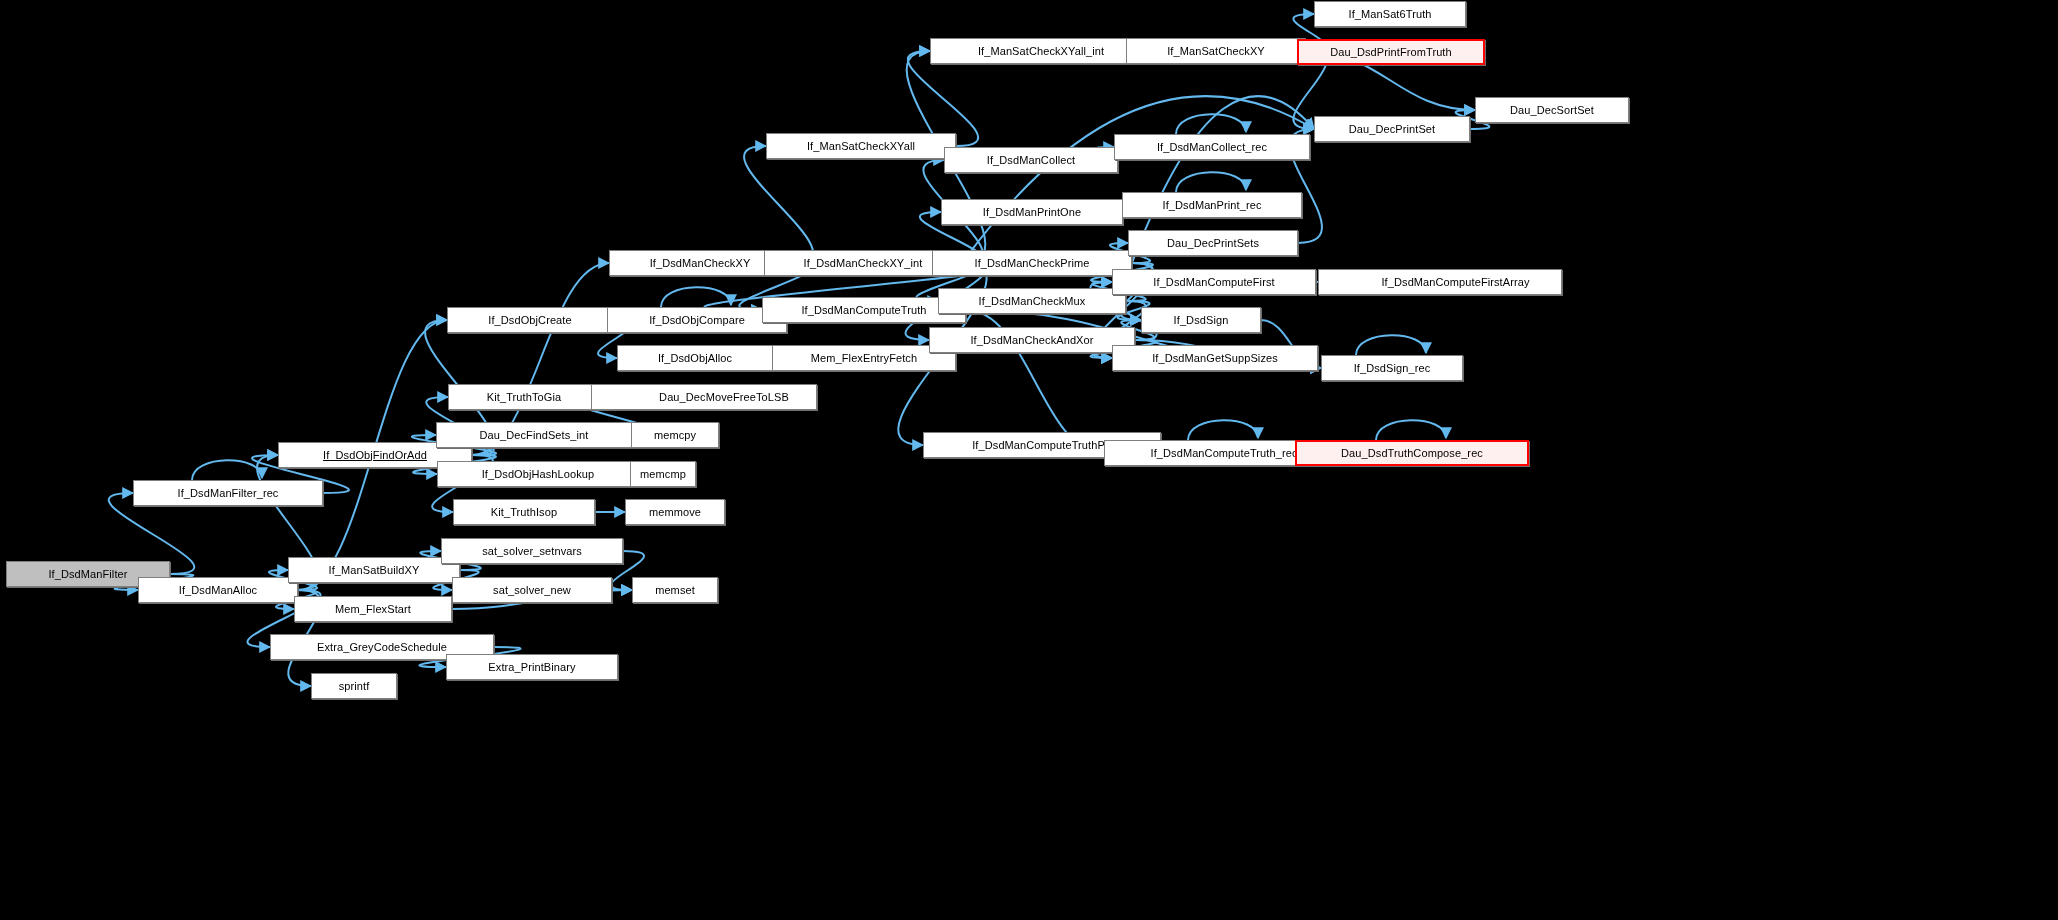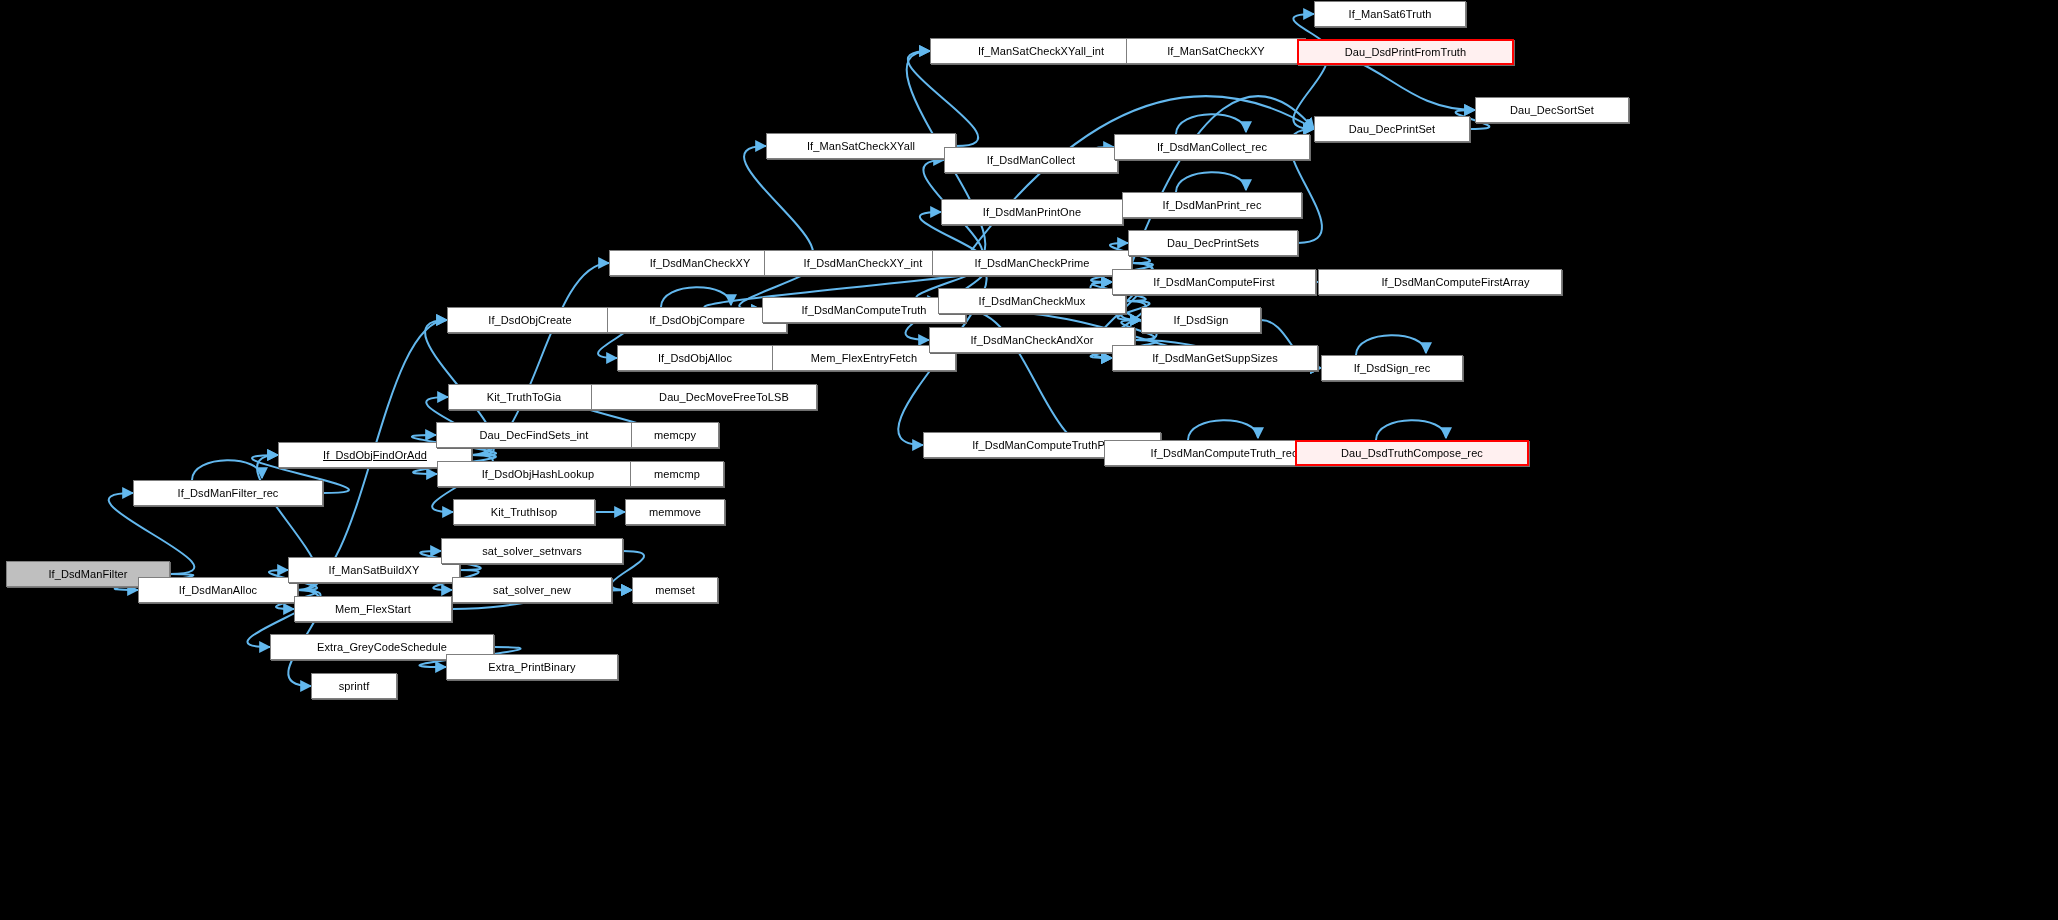--- a/index.html
+++ b/index.html
@@ -151,21 +151,21 @@
       <div class="node" style="left: 437px; top: 461px; width: 202px;">If_DsdObjHashLookup</div>
       <div class="node" style="left: 453px; top: 499px; width: 142px;">Kit_TruthIsop</div>
       <div class="node" style="left: 441px; top: 538px; width: 182px;">sat_solver_setnvars</div>
       <div class="node" style="left: 452px; top: 577px; width: 160px;">sat_solver_new</div>
       <div class="node" style="left: 446px; top: 654px; width: 172px;">Extra_PrintBinary</div>
       <div class="node" style="left: 609px; top: 250px; width: 182px;">If_DsdManCheckXY</div>
       <div class="node" style="left: 607px; top: 307px; width: 180px;">If_DsdObjCompare</div>
       <div class="node" style="left: 617px; top: 345px; width: 156px;">If_DsdObjAlloc</div>
       <div class="node" style="left: 591px; top: 384px; width: 226px; padding-left: 40px;">Dau_DecMoveFreeToLSB</div>
       <div class="node" style="left: 631px; top: 422px; width: 88px;">memcpy</div>
-      <div class="node" style="left: 630px; top: 461px; width: 94px;">memcmp</div>
+      <div class="node" style="left: 630px; top: 461px; width: 66px;">memcmp</div>
       <div class="node" style="left: 625px; top: 499px; width: 100px;">memmove</div>
       <div class="node" style="left: 632px; top: 577px; width: 86px;">memset</div>
       <div class="node" style="left: 766px; top: 133px; width: 190px;">If_ManSatCheckXYall</div>
       <div class="node" style="left: 764px; top: 250px; width: 198px;">If_DsdManCheckXY_int</div>
       <div class="node" style="left: 762px; top: 297px; width: 204px;">If_DsdManComputeTruth</div>
       <div class="node" style="left: 772px; top: 345px; width: 184px;">Mem_FlexEntryFetch</div>
       <div class="node" style="left: 930px; top: 38px; width: 222px;">If_ManSatCheckXYall_int</div>
       <div class="node" style="left: 944px; top: 147px; width: 174px;">If_DsdManCollect</div>
       <div class="node" style="left: 941px; top: 199px; width: 182px;">If_DsdManPrintOne</div>
       <div class="node" style="left: 932px; top: 250px; width: 200px;">If_DsdManCheckPrime</div>
@@ -174,20 +174,20 @@
       <div class="node" style="left: 923px; top: 432px; width: 238px;">If_DsdManComputeTruthPtr</div>
       <div class="node" style="left: 1126px; top: 38px; width: 180px;">If_ManSatCheckXY</div>
       <div class="node" style="left: 1114px; top: 134px; width: 196px;">If_DsdManCollect_rec</div>
       <div class="node" style="left: 1122px; top: 192px; width: 180px;">If_DsdManPrint_rec</div>
       <div class="node" style="left: 1128px; top: 230px; width: 170px;">Dau_DecPrintSets</div>
       <div class="node" style="left: 1112px; top: 269px; width: 204px;">If_DsdManComputeFirst</div>
       <div class="node" style="left: 1141px; top: 307px; width: 120px;">If_DsdSign</div>
       <div class="node" style="left: 1112px; top: 345px; width: 206px;">If_DsdManGetSuppSizes</div>
       <div class="node" style="left: 1104px; top: 440px; width: 240px;">If_DsdManComputeTruth_rec</div>
       <div class="node" style="left: 1314px; top: 1px; width: 152px;">If_ManSat6Truth</div>
-      <div class="node highlight" style="left: 1297px; top: 39px; width: 217px;">Dau_DsdPrintFromTruth</div>
+      <div class="node highlight" style="left: 1297px; top: 39px; width: 188px;">Dau_DsdPrintFromTruth</div>
       <div class="node" style="left: 1314px; top: 116px; width: 156px;">Dau_DecPrintSet</div>
       <div class="node" style="left: 1318px; top: 269px; width: 244px; padding-left: 31px;">If_DsdManComputeFirstArray</div>
       <div class="node" style="left: 1321px; top: 355px; width: 142px;">If_DsdSign_rec</div>
       <div class="node highlight" style="left: 1295px; top: 440px; width: 234px;">Dau_DsdTruthCompose_rec</div>
       <div class="node" style="left: 1475px; top: 97px; width: 154px;">Dau_DecSortSet</div>
     </div>
 </div>
 
 </body></html>

